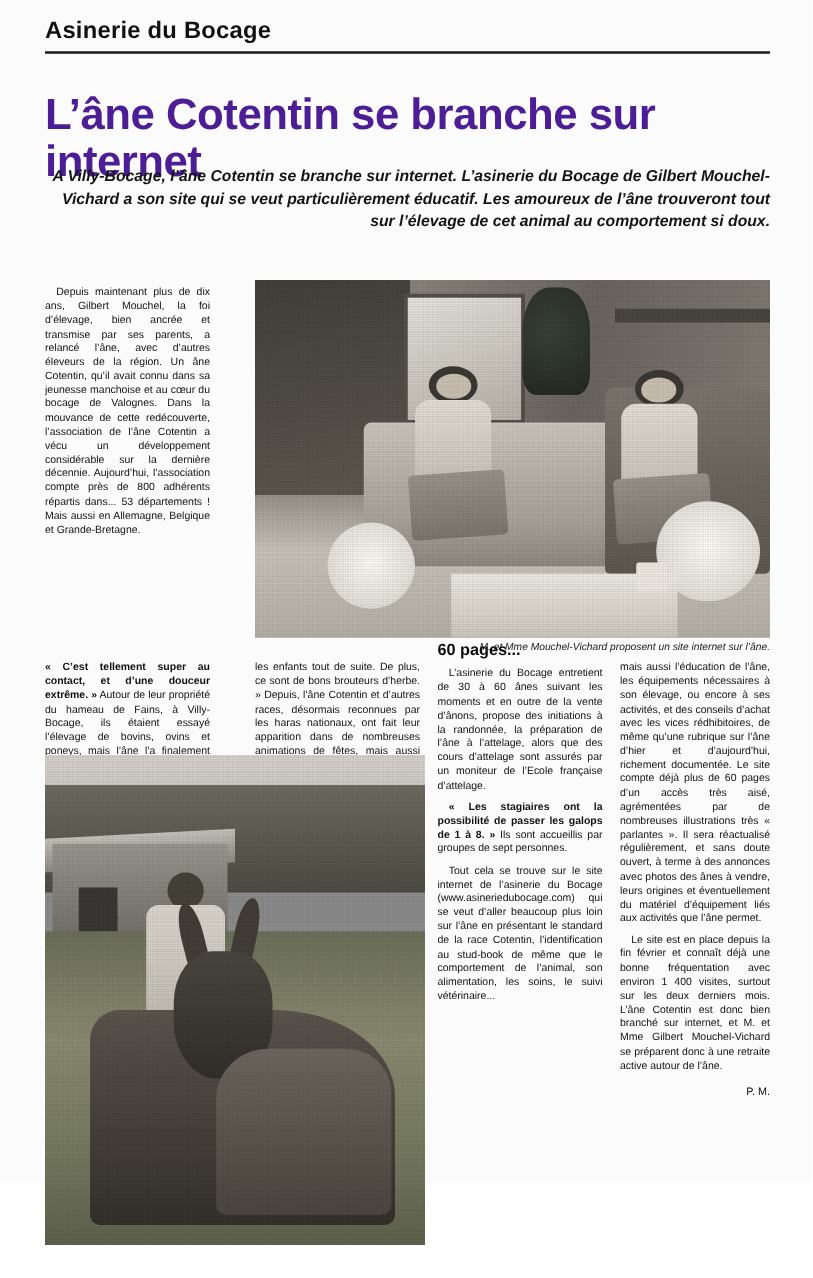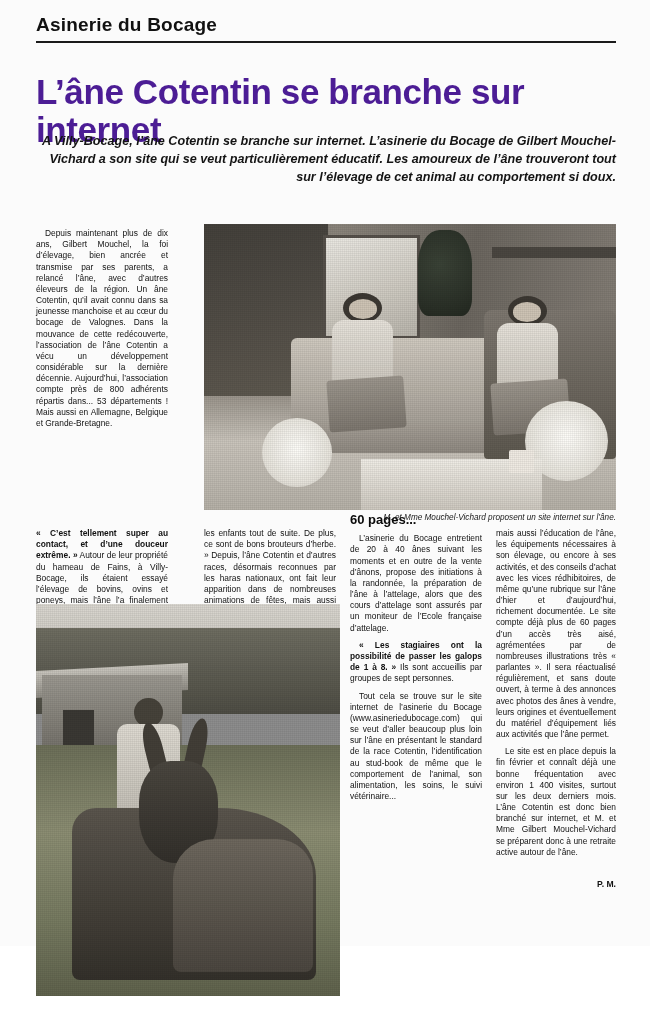--- a/index.html
+++ b/index.html
@@ -96,22 +96,22 @@
   .subhead {
     font-size: 13px;
     font-weight: bold;
     margin: 7px 0 5px 0;
     color: #0a0a0a;
   }
 
   .signature {
     text-align: right;
     font-size: 8.6px;
-    font-weight: bold;
-    margin-top: 21px;
+    font-weight: normal;
+    margin-top: 10px;
   }
 
   
   .photo {
     position: absolute;
     background: #8d8d8d;
     overflow: hidden;
   }
   #photo1 {
     left: 204px;
@@ -323,21 +323,21 @@
     <p class="noindent"><b>« C’est tellement super au contact, et d’une douceur extrême. »</b><span> Autour de leur propriété du hameau de Fains, à Villy-Bocage, ils étaient essayé l’élevage de bovins, ovins et poneys, mais l’âne l’a finalement emporté. « </span><b>Il a intéressé</b></p>
   </div>
 
   <div class="col" id="col2">
     <p class="noindent">les enfants tout de suite. De plus, ce sont de bons brouteurs d’herbe. » Depuis, l’âne Cotentin et d’autres races, désormais reconnues par les haras nationaux, ont fait leur apparition dans de nombreuses animations de fêtes, mais aussi dans des activités de concours de modèle et d’allures.</p>
     <p>Après huit ans de présidence de l’association, Gilbert Mouchel a tourné la page, et... préfère tourner celles du site internet qu’il vient de mettre au point avec ses enfants. Une manière comme une autre de prolonger son activité d’enseignant et d’engager sa retraite dans une activité qui le passionne.</p>
   </div>
 
   <div class="col" id="col3">
     <div class="subhead">60 pages...</div>
-    <p>L’asinerie du Bocage entretient de 20 à 40 ânes suivant les moments et en outre de la vente d’ânons, propose des initiations à la randonnée, la préparation de l’âne à l’attelage, alors que des cours d’attelage sont assurés par un moniteur de l’Ecole française d’attelage.</p>
+    <p>L’asinerie du Bocage entretient de 30 à 60 ânes suivant les moments et en outre de la vente d’ânons, propose des initiations à la randonnée, la préparation de l’âne à l’attelage, alors que des cours d’attelage sont assurés par un moniteur de l’Ecole française d’attelage.</p>
     <p><b>« Les stagiaires ont la possibilité de passer les galops de 1 à 8. »</b><span> Ils sont accueillis par groupes de sept personnes.</span></p>
     <p>Tout cela se trouve sur le site internet de l’asinerie du Bocage (www.asineriedubocage.com) qui se veut d’aller beaucoup plus loin sur l’âne en présentant le standard de la race Cotentin, l’identification au stud-book de même que le comportement de l’animal, son alimentation, les soins, le suivi vétérinaire...</p>
   </div>
 
   <div class="col" id="col4">
     <p class="noindent">mais aussi l’éducation de l’âne, les équipements nécessaires à son élevage, ou encore à ses activités, et des conseils d’achat avec les vices rédhibitoires, de même qu’une rubrique sur l’âne d’hier et d’aujourd’hui, richement documentée. Le site compte déjà plus de 60 pages d’un accès très aisé, agrémentées par de nombreuses illustrations très « parlantes ». Il sera réactualisé régulièrement, et sans doute ouvert, à terme à des annonces avec photos des ânes à vendre, leurs origines et éventuellement du matériel d’équipement liés aux activités que l’âne permet.</p>
     <p>Le site est en place depuis la fin février et connaît déjà une bonne fréquentation avec environ 1 400 visites, surtout sur les deux derniers mois. L’âne Cotentin est donc bien branché sur internet, et M. et Mme Gilbert Mouchel-Vichard se préparent donc à une retraite active autour de l’âne.</p>
     <div class="signature">P. M.</div>
   </div>
 

